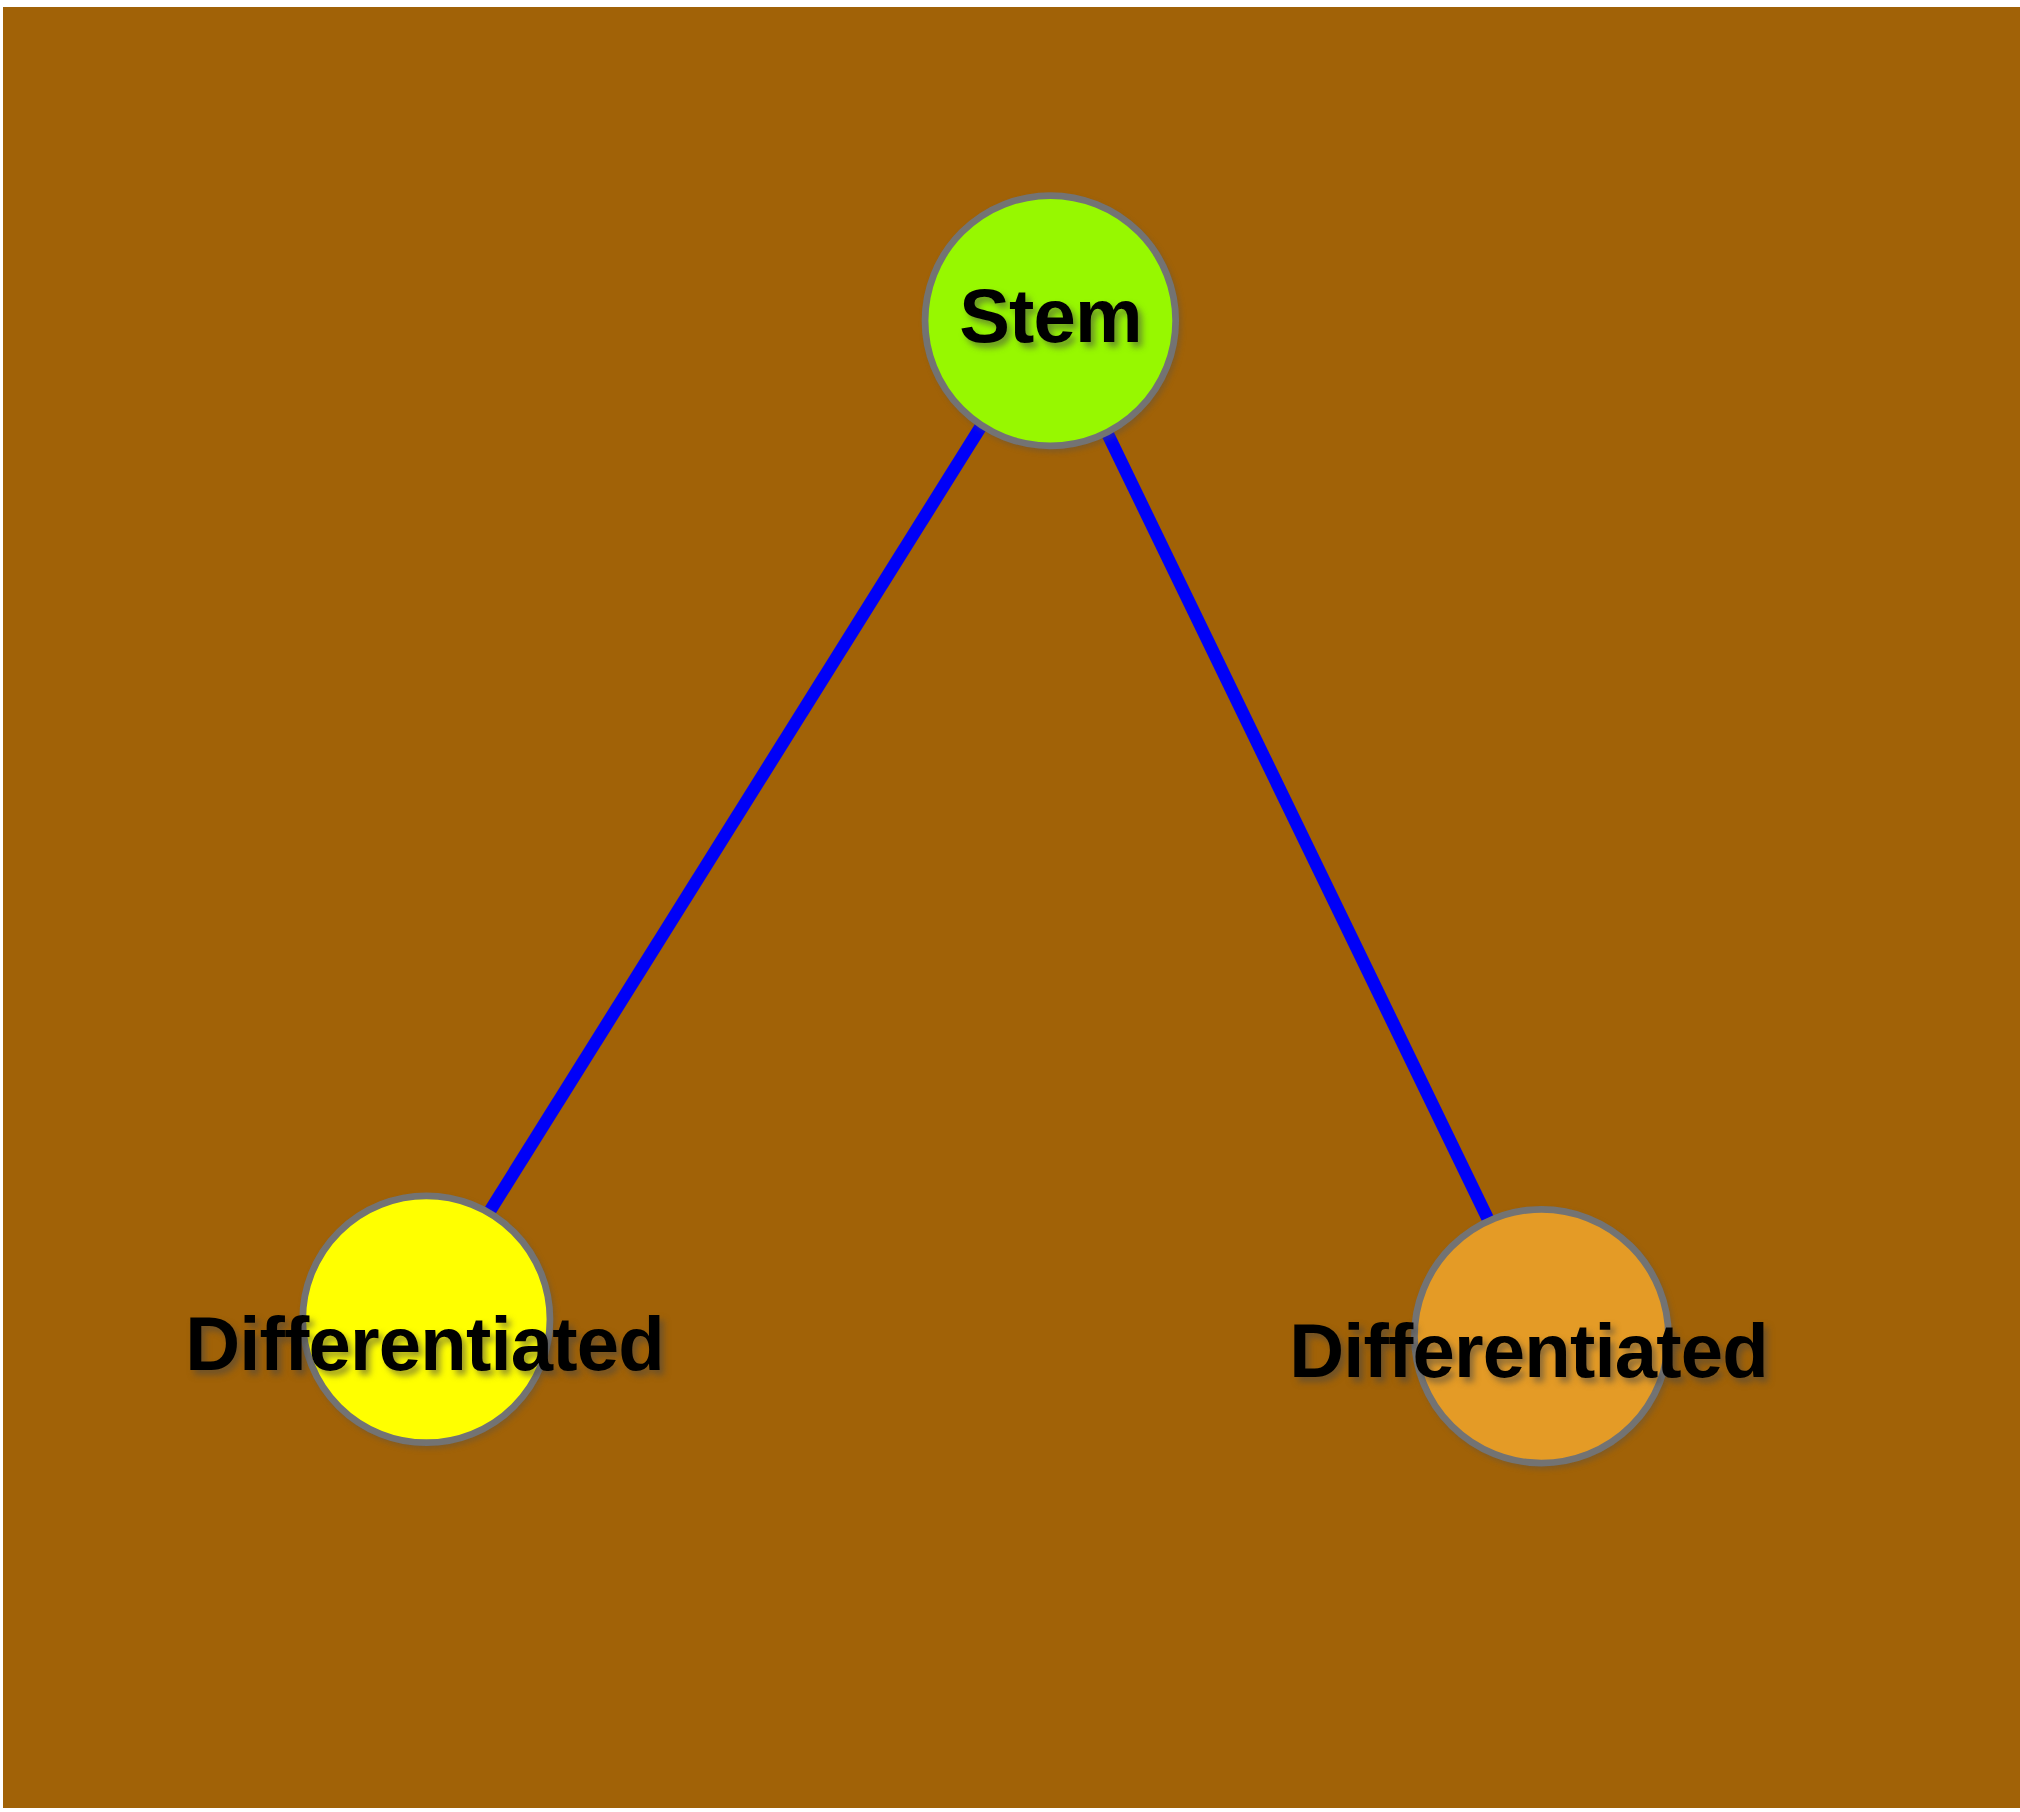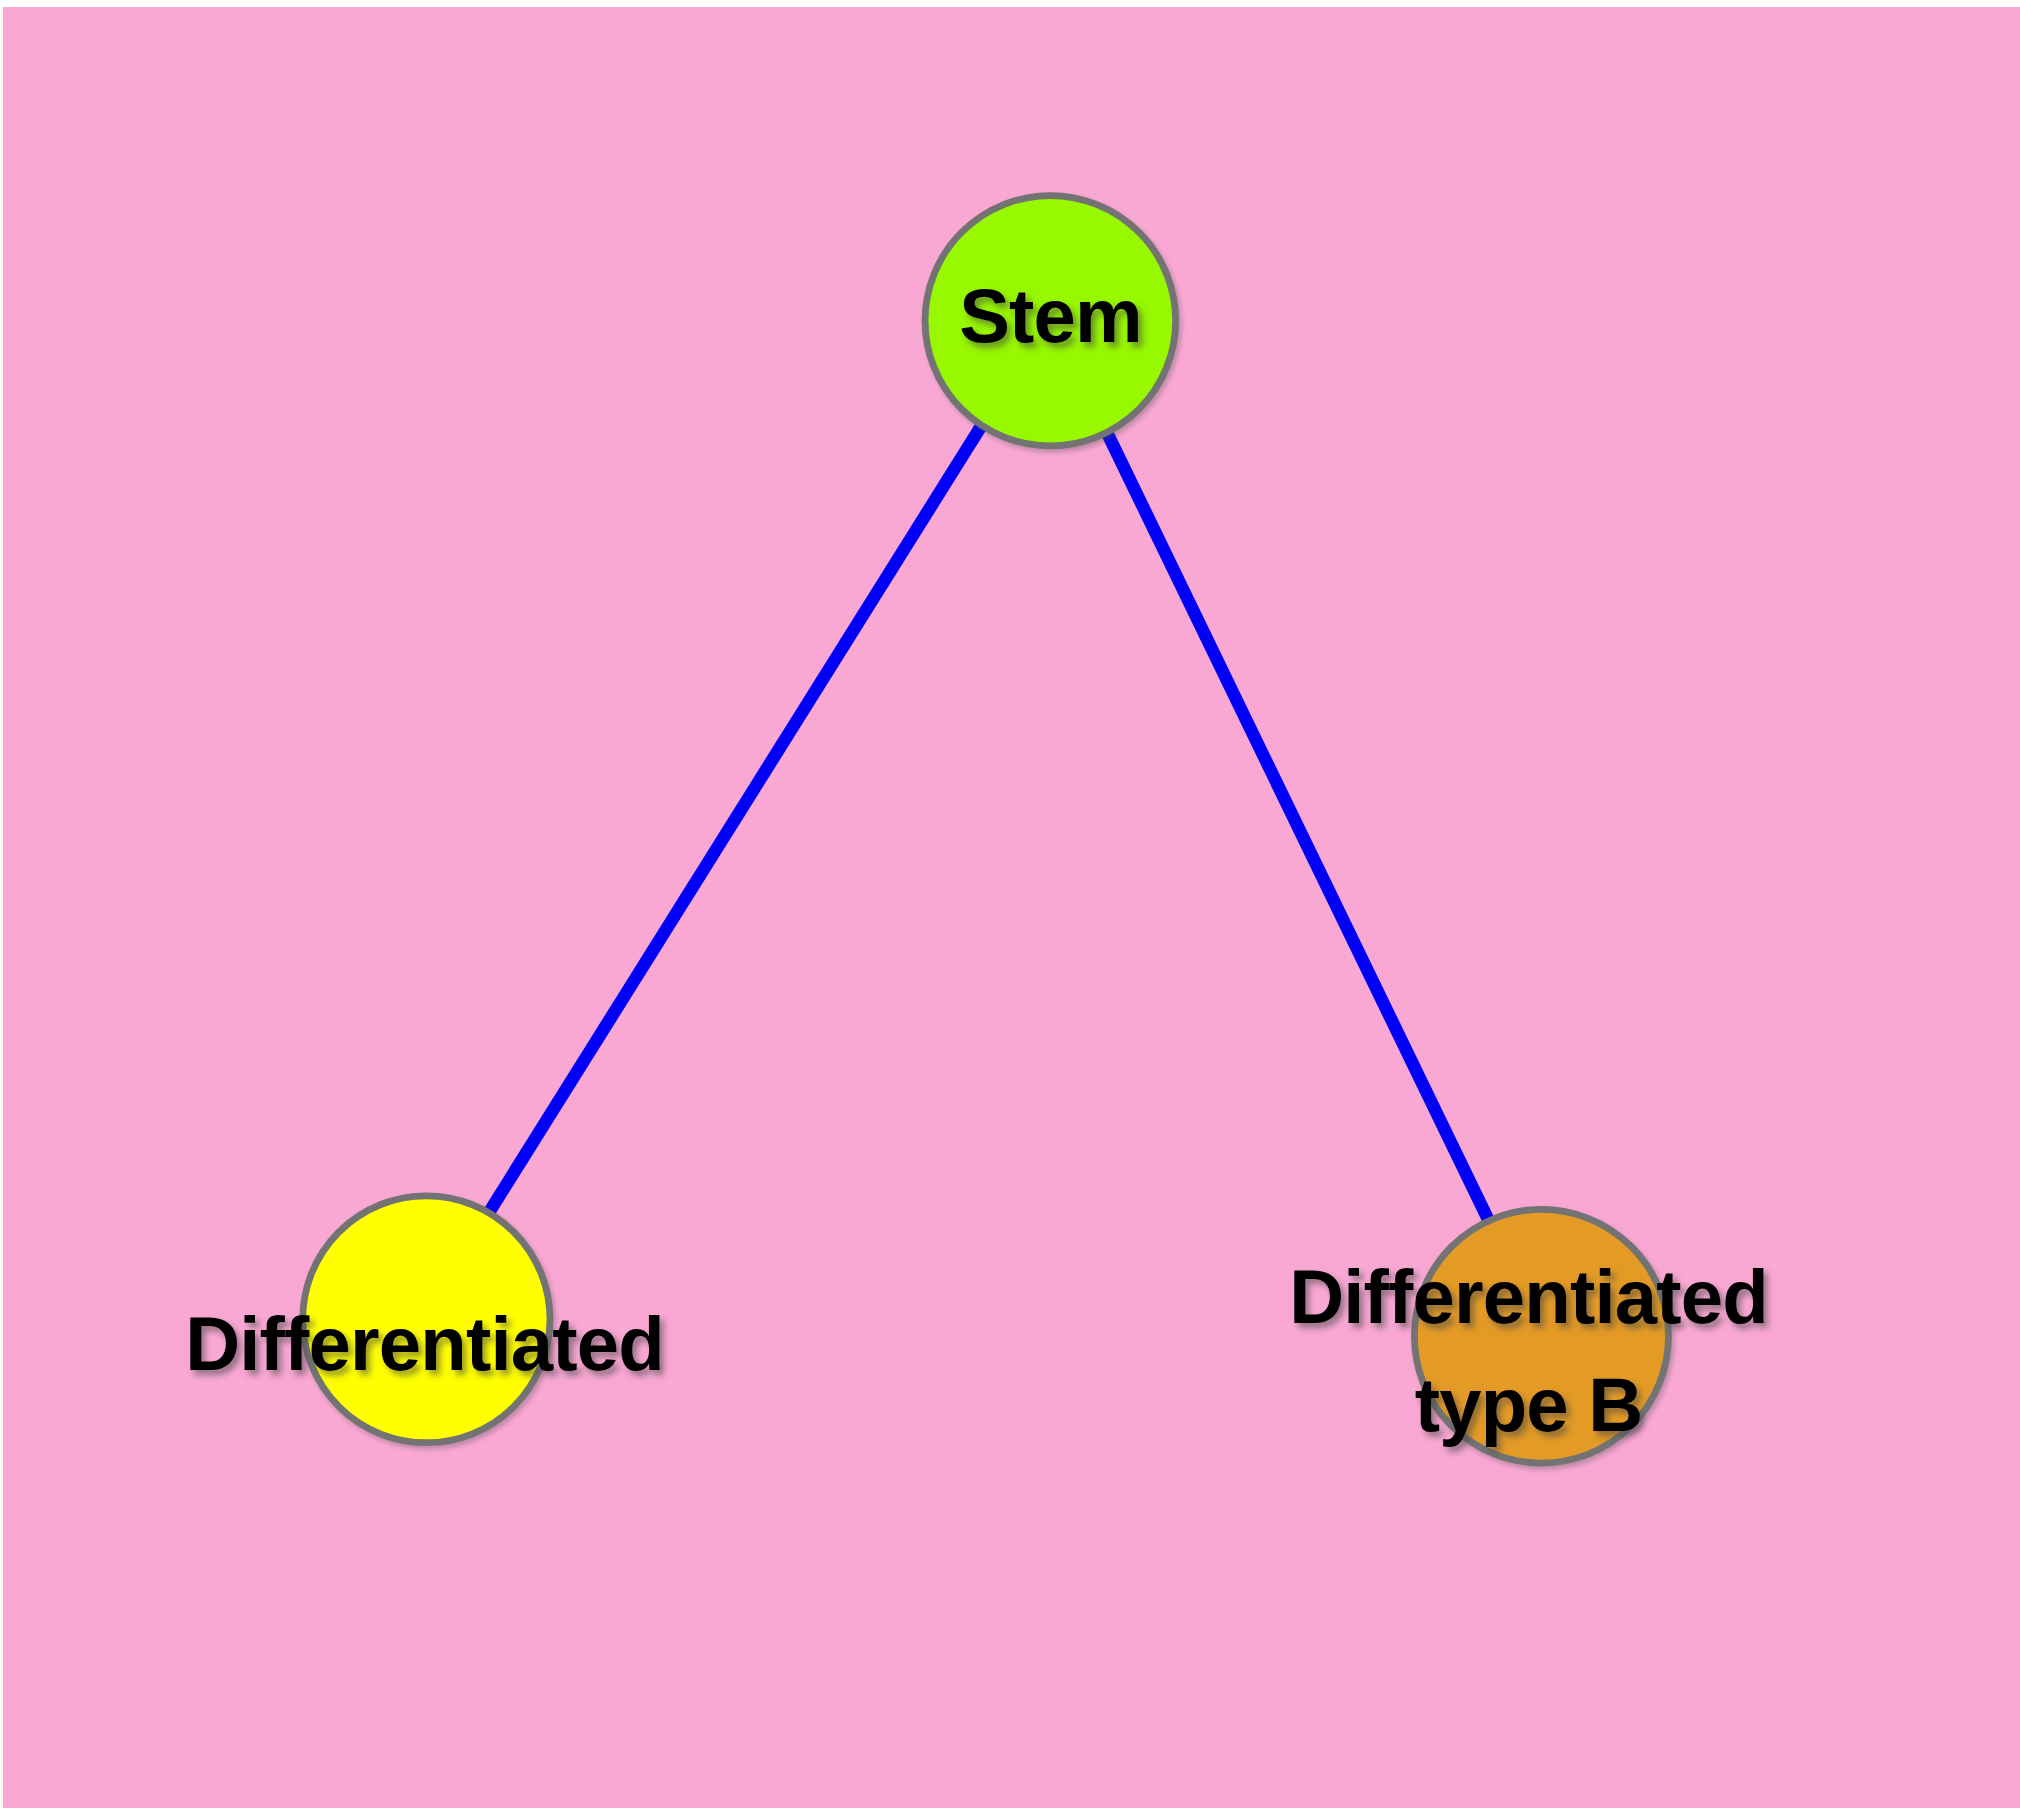--- a/index.html
+++ b/index.html
@@ -46,21 +46,21 @@
     color: #000000;
     white-space: nowrap;
     text-shadow: 4.2px 5.1px 6px rgba(70,70,70,0.55);
     letter-spacing: -0.8px;
   }
 </style>
 </head>
 <body>
 
 <div class="stage">
-  <div class="panel" style="background-color: #f9a8d4;">
+  <div class="panel" style="background-color: #a16207;">
 
     <svg class="graph-svg" viewBox="0 0 2384 2130" preserveAspectRatio="none">
 
       <line class="edge-line" x1="1237" y1="365" x2="500" y2="1544" stroke-width="15" stroke="#0000F8"></line>
       <line class="edge-line" x1="1237" y1="365" x2="1817" y2="1564" stroke-width="15" stroke="#0000F8"></line>
 
       <circle class="node-circle" cx="1237" cy="371" r="148" stroke-width="8" fill="#97F800" stroke="#737373"></circle>
       <circle class="node-circle" cx="500" cy="1552" r="146" stroke-width="8" fill="#FFFF00" stroke="#737373"></circle>
       <circle class="node-circle" cx="1817" cy="1572" r="150" stroke-width="8" fill="#E49B26" stroke="#737373"></circle>
     </svg>
@@ -68,18 +68,17 @@
     <div class="node-label" style="left:1048px; top:309px;">
       <div>Stem</div>
     </div>
 
     <div class="node-label" style="left:422px; top:1337px;">
       <div>Differentiated</div>
     </div>
 
     <div class="node-label" style="left:1526px; top:1344px;">
       <div>Differentiated</div>
-      <div>type B</div>
     </div>
 
   </div>
 </div>
 
 
 </body></html>

